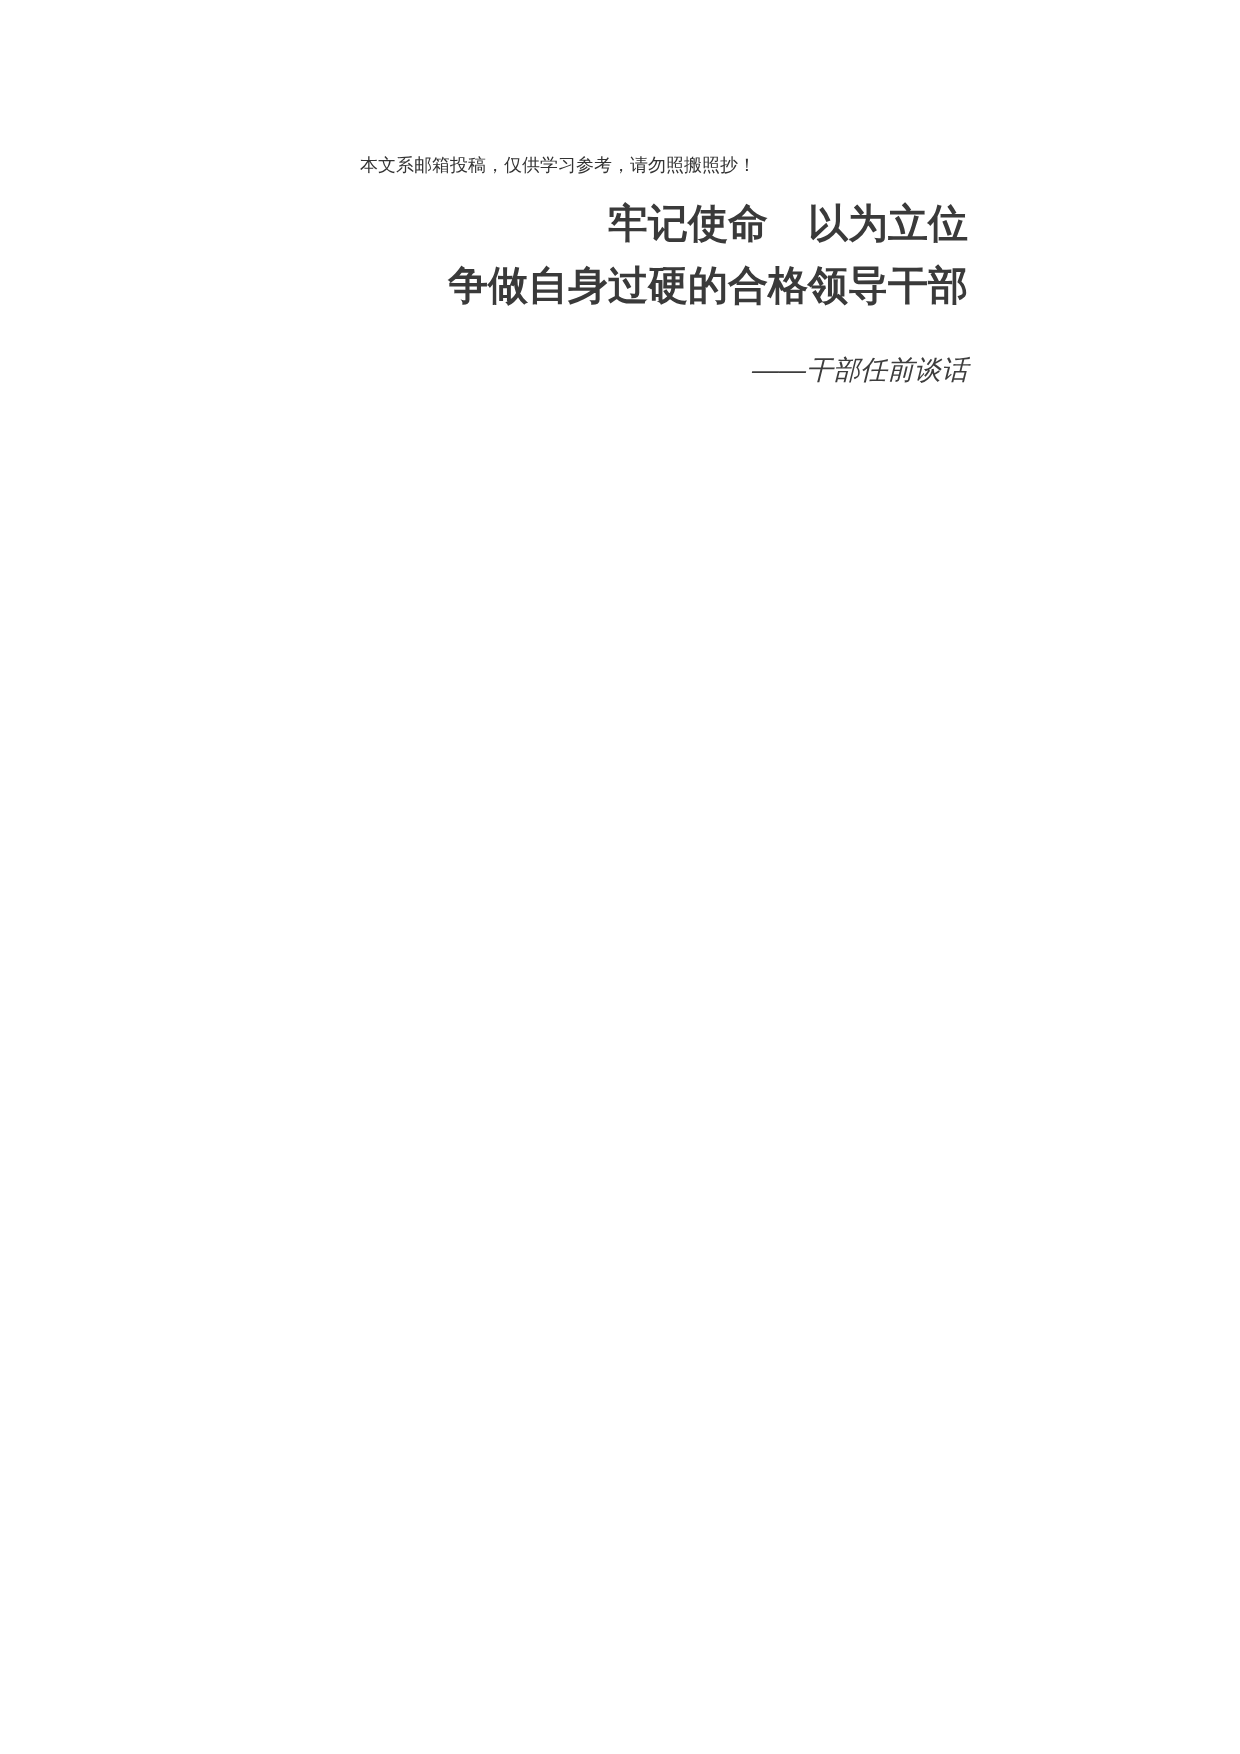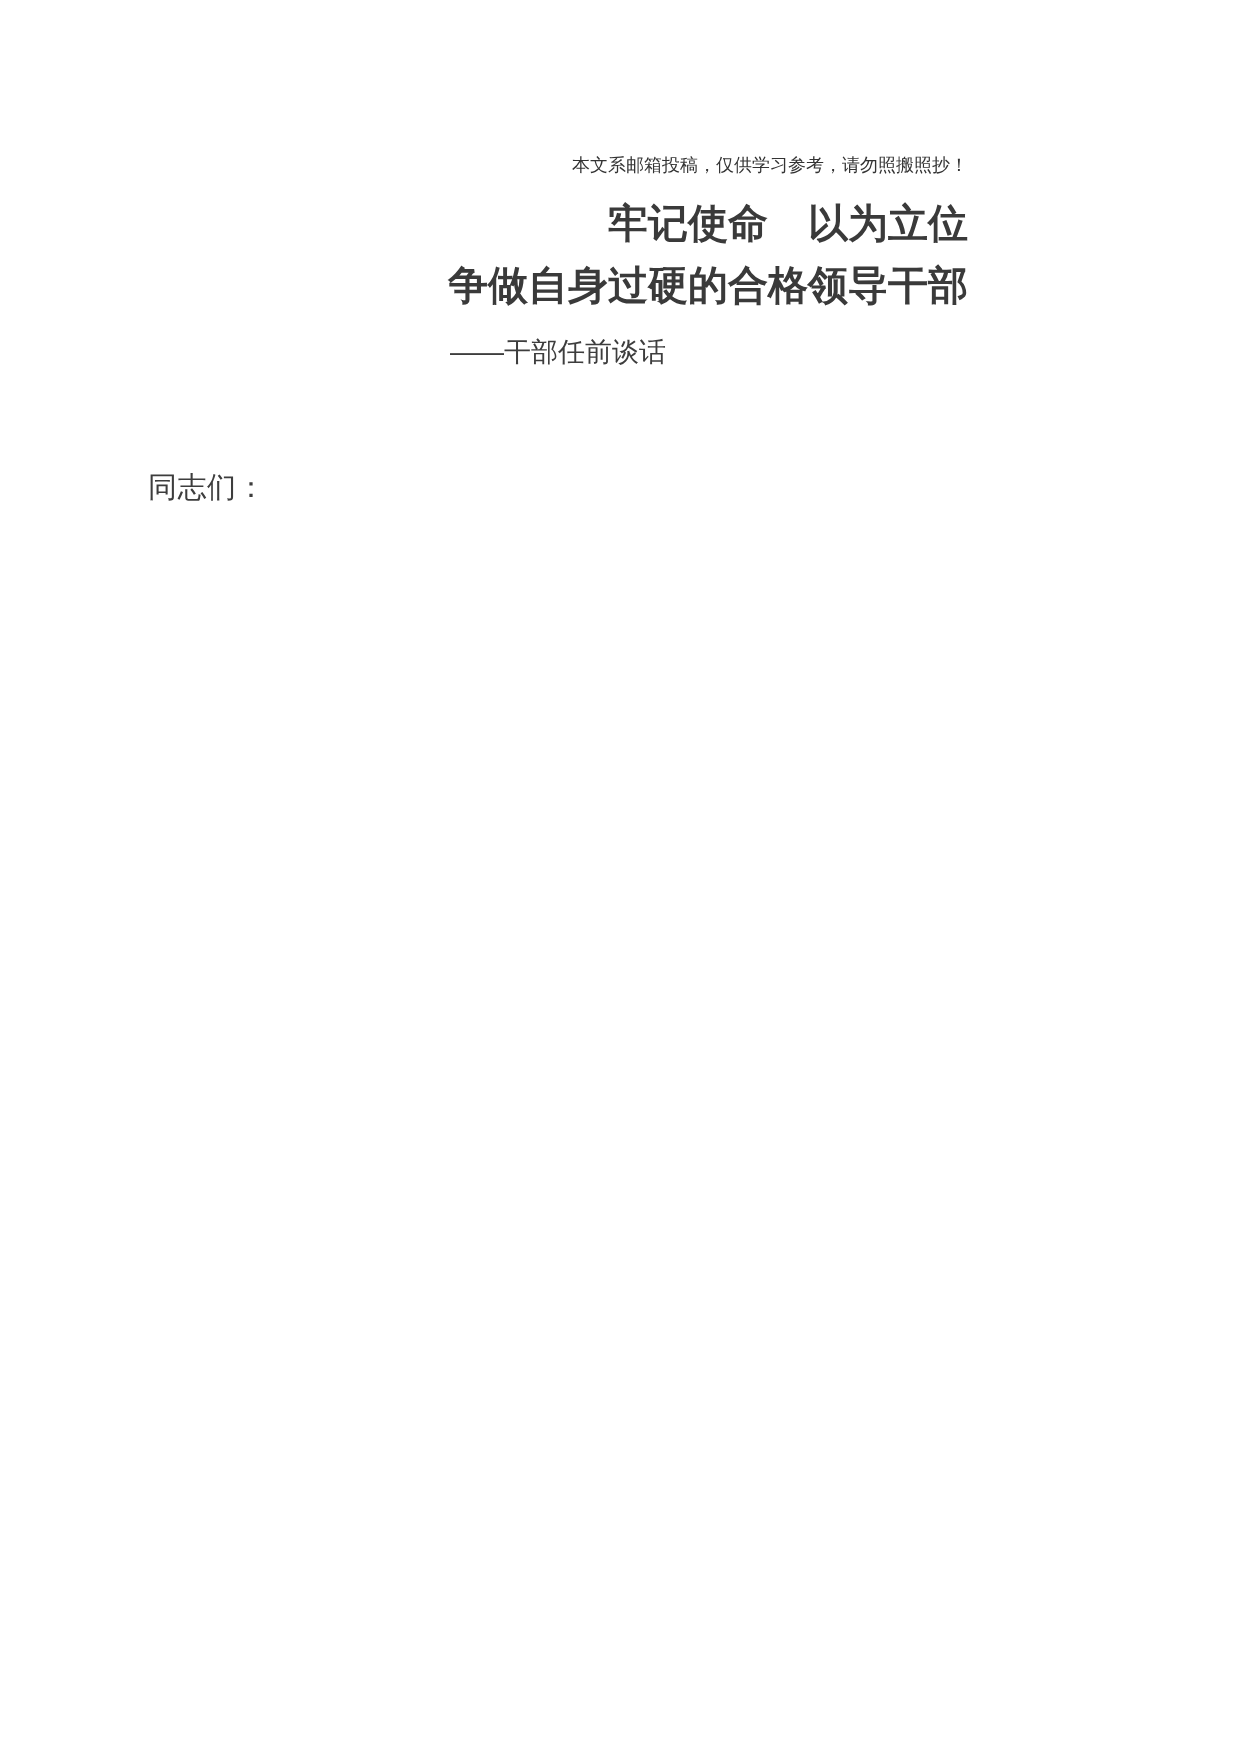--- a/index.html
+++ b/index.html
@@ -16,37 +16,38 @@
     box-sizing: border-box;
     padding: 152px 272px 120px 148px;
     font-family: "Liberation Sans", "DejaVu Sans", sans-serif;
     color: #3d3d3d;
   }
   .disclaimer {
     font-size: 18px;
     line-height: 26px;
     color: #333333;
     margin: 0 0 14px 0;
-    text-align: right;
+    text-align: center;
   }
   .doc-title {
     font-size: 40px;
     font-weight: bold;
     color: #3a3a3a;
     text-align: right;
     line-height: 62px;
     margin: 0;
   }
   .doc-subtitle {
     font-size: 27px;
     color: #3d3d3d;
-    text-align: center;
+    text-align: right;
     line-height: 44px;
-    margin: 14px 0 0 0;
+    margin: 32px 0 0 0;
     font-weight: normal;
+    font-style: italic;
   }
   .body-text {
     margin-top: 84px;
     font-size: 29px;
     line-height: 58px;
     text-align: justify;
     letter-spacing: 0.5px;
   }
   .salutation {
     margin: 0;
@@ -64,18 +65,17 @@
 
   <p class="disclaimer">本文系邮箱投稿，仅供学习参考，请勿照搬照抄！</p>
 
   <h1 class="doc-title">牢记使命　以为立位</h1>
 
   <h1 class="doc-title">争做自身过硬的合格领导干部</h1>
 
   <h2 class="doc-subtitle">——干部任前谈话</h2>
 
   <div class="body-text">
-    <p class="salutation">同志们：</p>
 
 
   </div>
 
 </div>
 
 </body></html>

